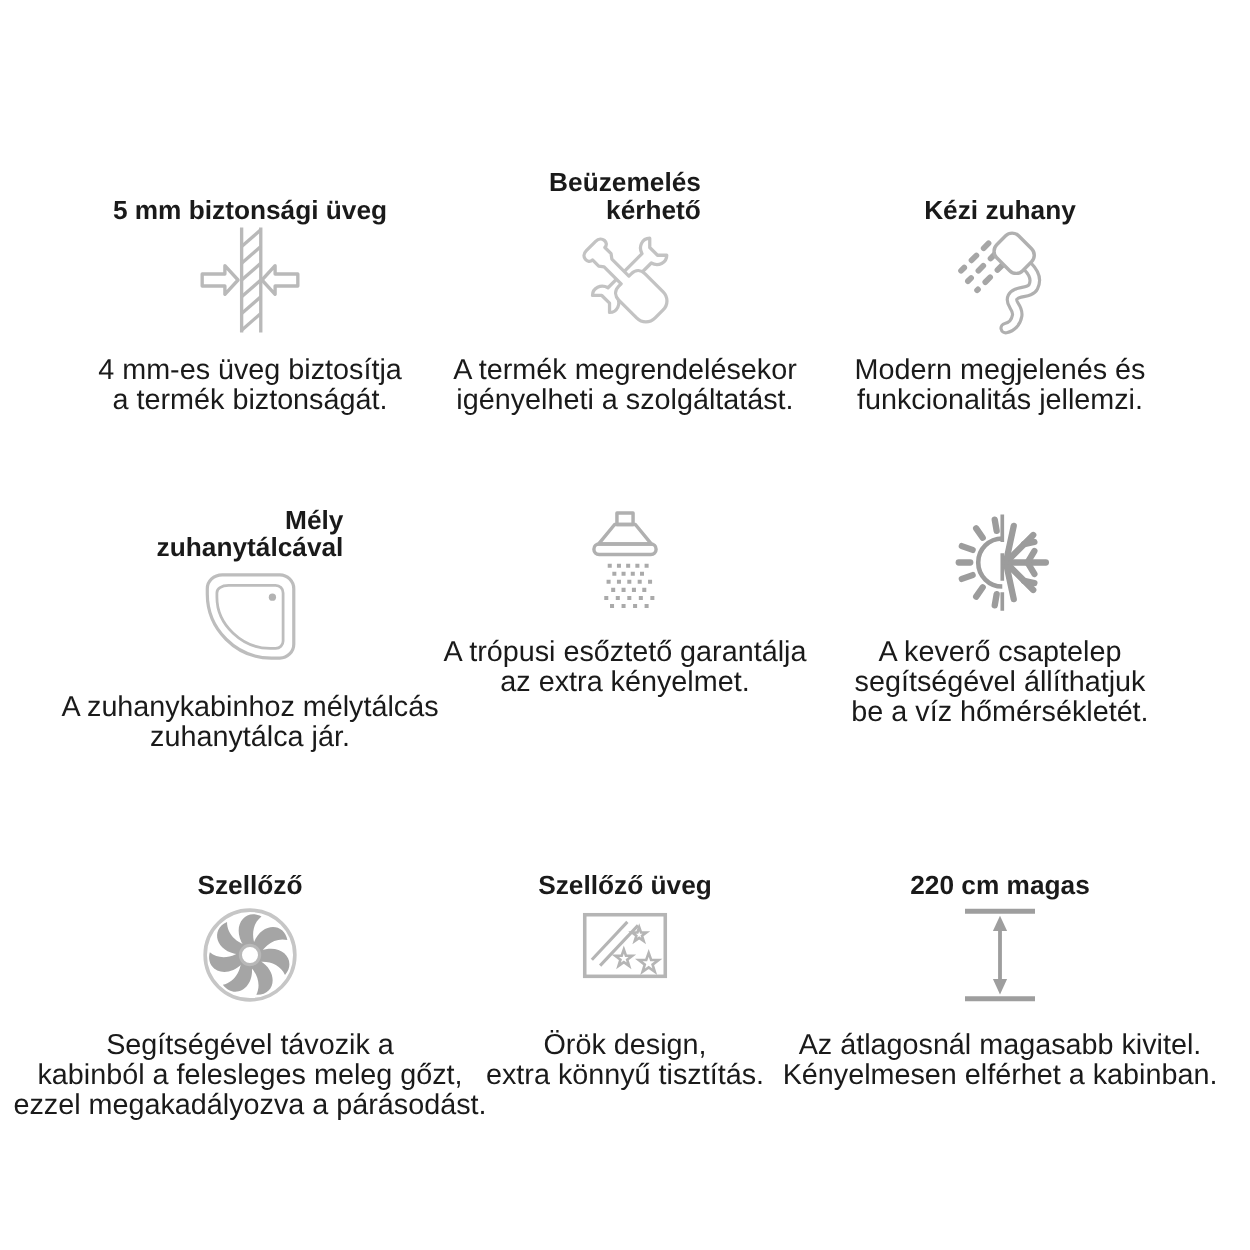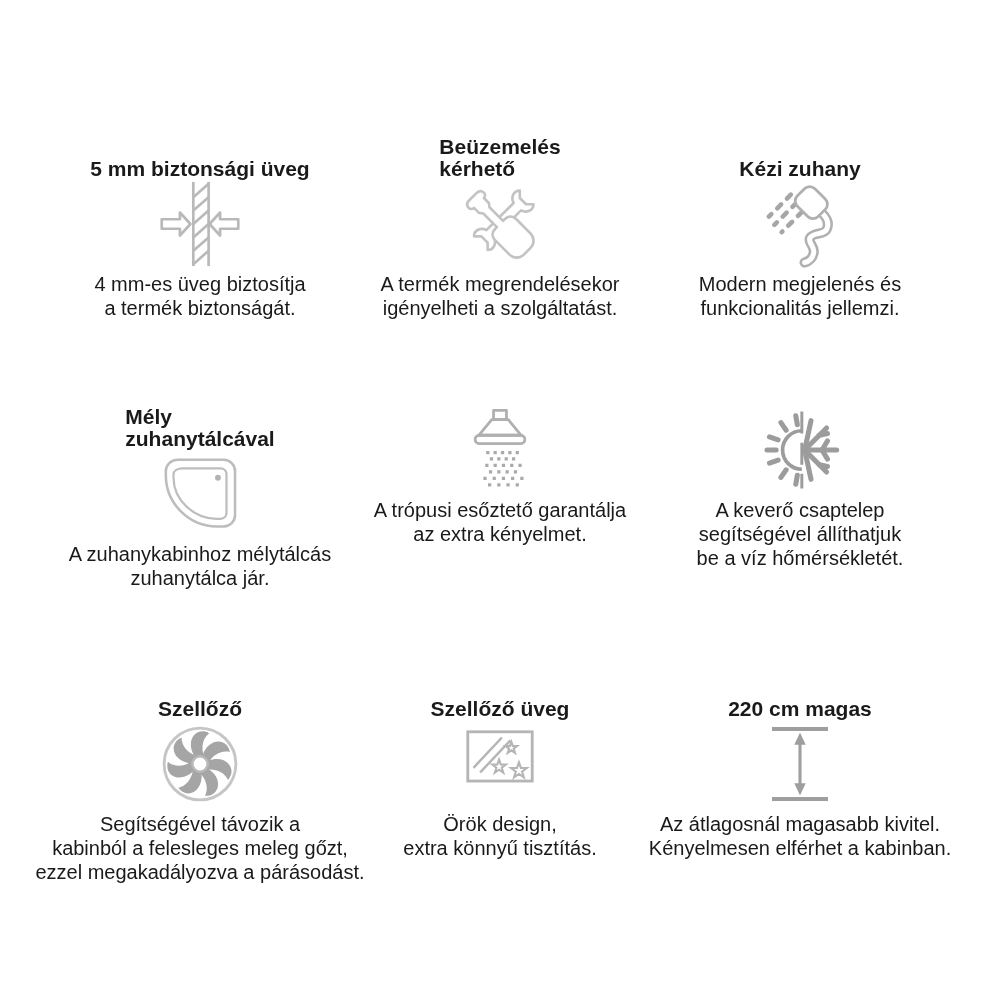--- a/index.html
+++ b/index.html
@@ -26,33 +26,33 @@
     overflow:visible;
   }
   .title{
     height:44px;
     display:flex;
     align-items:flex-end;
     justify-content:center;
     font-size:21px;
     font-weight:bold;
     line-height:22px;
-    text-align:left;
+    text-align:right;
     white-space:pre;
     width:max-content;
   }
   .iconbox{
     height:88px;
     display:flex;
     align-items:center;
     justify-content:center;
   }
   .desc{
-    margin-top:4px;
-    font-size:20px;
+    margin-top:15px;
+    font-size:23px;
     line-height:24px;
     text-align:center;
     white-space:pre;
     width:max-content;
   }
   svg{display:block;}
 </style>
 </head>
 <body style="background: rgb(255, 255, 255); color: rgb(26, 26, 26);">
 

